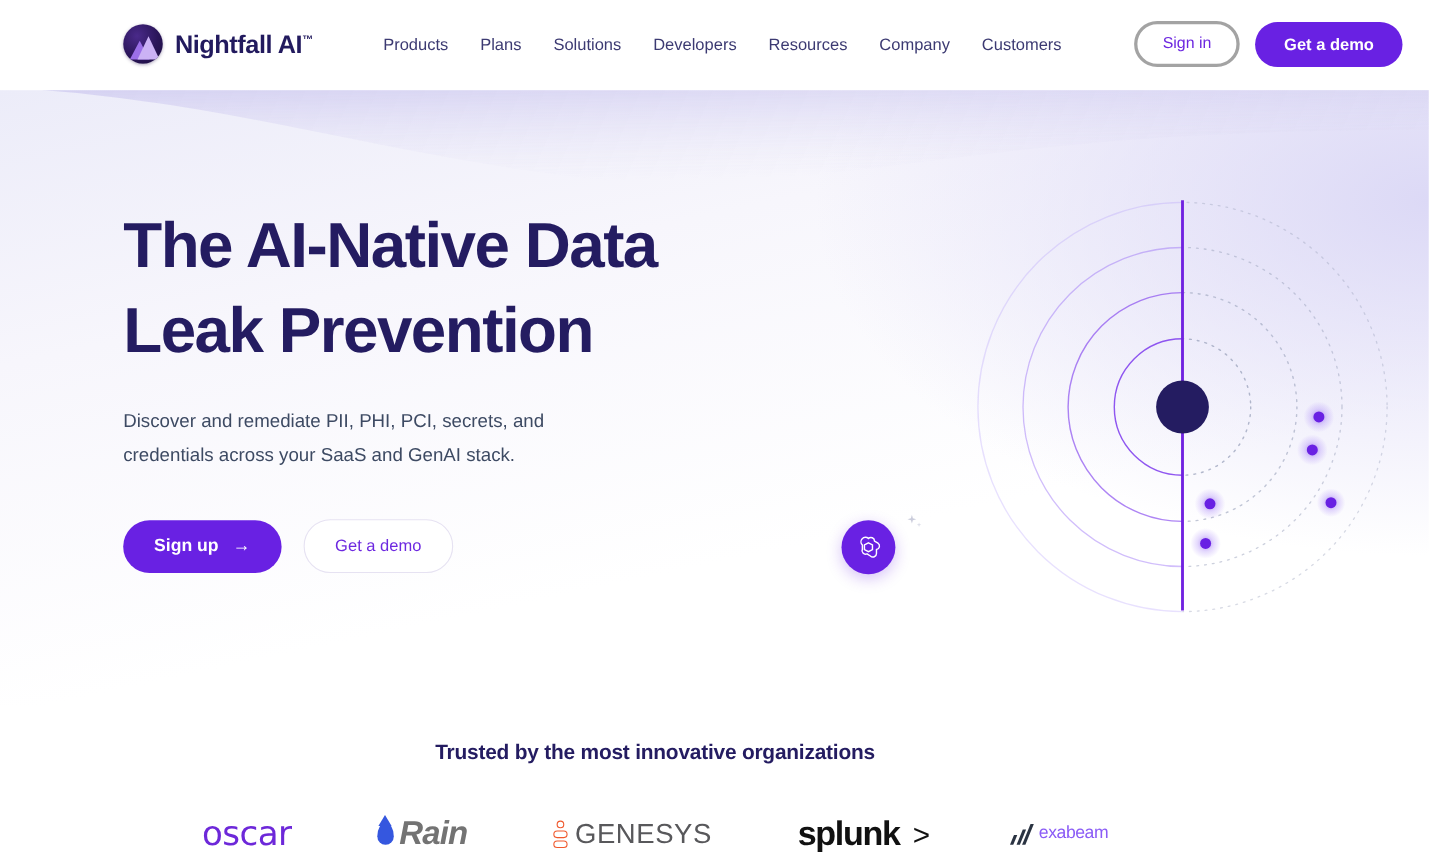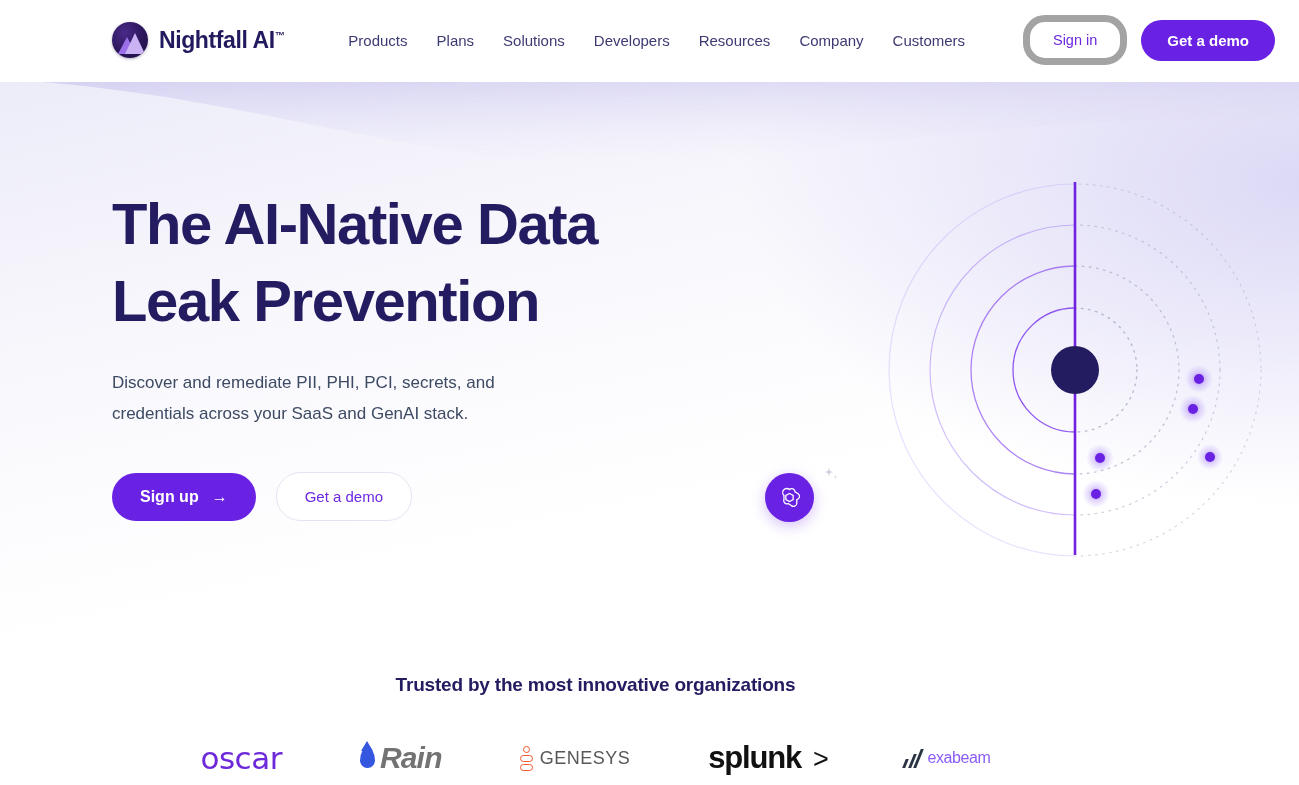--- a/index.html
+++ b/index.html
@@ -47,21 +47,21 @@
   .brand-tm { font-size: 10px; vertical-align: super; font-weight: bold; color:#221a5e; }
 
   .nav { display: flex; align-items: center; gap: 29px; margin-left: 64px; }
   .nav-item {
     font-size: 15px; color: #3c3a72; cursor: pointer; white-space: nowrap;
   }
 
   .header-actions { display: flex; align-items: center; gap: 14px; margin-left: auto; margin-right: 24px; }
   .btn-signin {
     font-size: 14.5px; color: #6d28e0; background: #fff;
-    border: 7px solid #a3a3a3; border-radius: 22px;
+    border: 3px solid #a3a3a3; border-radius: 22px;
     padding: 10px 23px; cursor: pointer; white-space: nowrap;
   }
   .btn-demo-top {
     font-size: 15px; color: #ffffff; background: #6921e3;
     border: none; border-radius: 22px; font-weight: bold;
     padding: 12px 26px; cursor: pointer; white-space: nowrap;
   }
 
   
   .hero {
@@ -136,21 +136,21 @@
     border-bottom:10px solid #3557df;
   }
   .logo-rain .txt { font-size: 30px; font-weight: bold; color: #737373; letter-spacing: -0.8px; font-style: italic; }
   .logo-genesys { display: flex; align-items: center; gap: 7px; }
   .logo-genesys .gmark { display: flex; flex-direction: column; gap: 2px; align-items: center; }
   .logo-genesys .gmark i {
     display:block; border: 1.6px solid #f0582c; border-radius: 6px;
     width: 13px; height: 7px;
   }
   .logo-genesys .gmark i.dot { width: 7px; height: 7px; border-radius: 50%; }
-  .logo-genesys .txt { font-size: 18px; color: #58585b; letter-spacing: 0.5px; font-family: "Liberation Sans", sans-serif; }
+  .logo-genesys .txt { font-size: 25px; color: #58585b; letter-spacing: 0.5px; font-family: "Liberation Sans", sans-serif; }
   .logo-splunk { font-size: 31px; font-weight: bold; color: #111; letter-spacing: -1.2px; display:flex; align-items:baseline; gap:12px; }
   .logo-splunk .chev { font-weight: normal; font-size: 27px; }
   .logo-exabeam { display: flex; align-items: center; gap: 8px; }
   .logo-exabeam .bars { display: flex; gap: 2.5px; align-items: flex-end; transform: skewX(-22deg); }
   .logo-exabeam .bars i { display:block; width: 3px; background: #2a3342; }
   .logo-exabeam .bars i:nth-child(1){ height: 9px; }
   .logo-exabeam .bars i:nth-child(2){ height: 14px; }
   .logo-exabeam .bars i:nth-child(3){ height: 19px; }
   .logo-exabeam .txt { font-size: 16px; color: #8b5cf6; letter-spacing: -0.4px; }
 </style>

